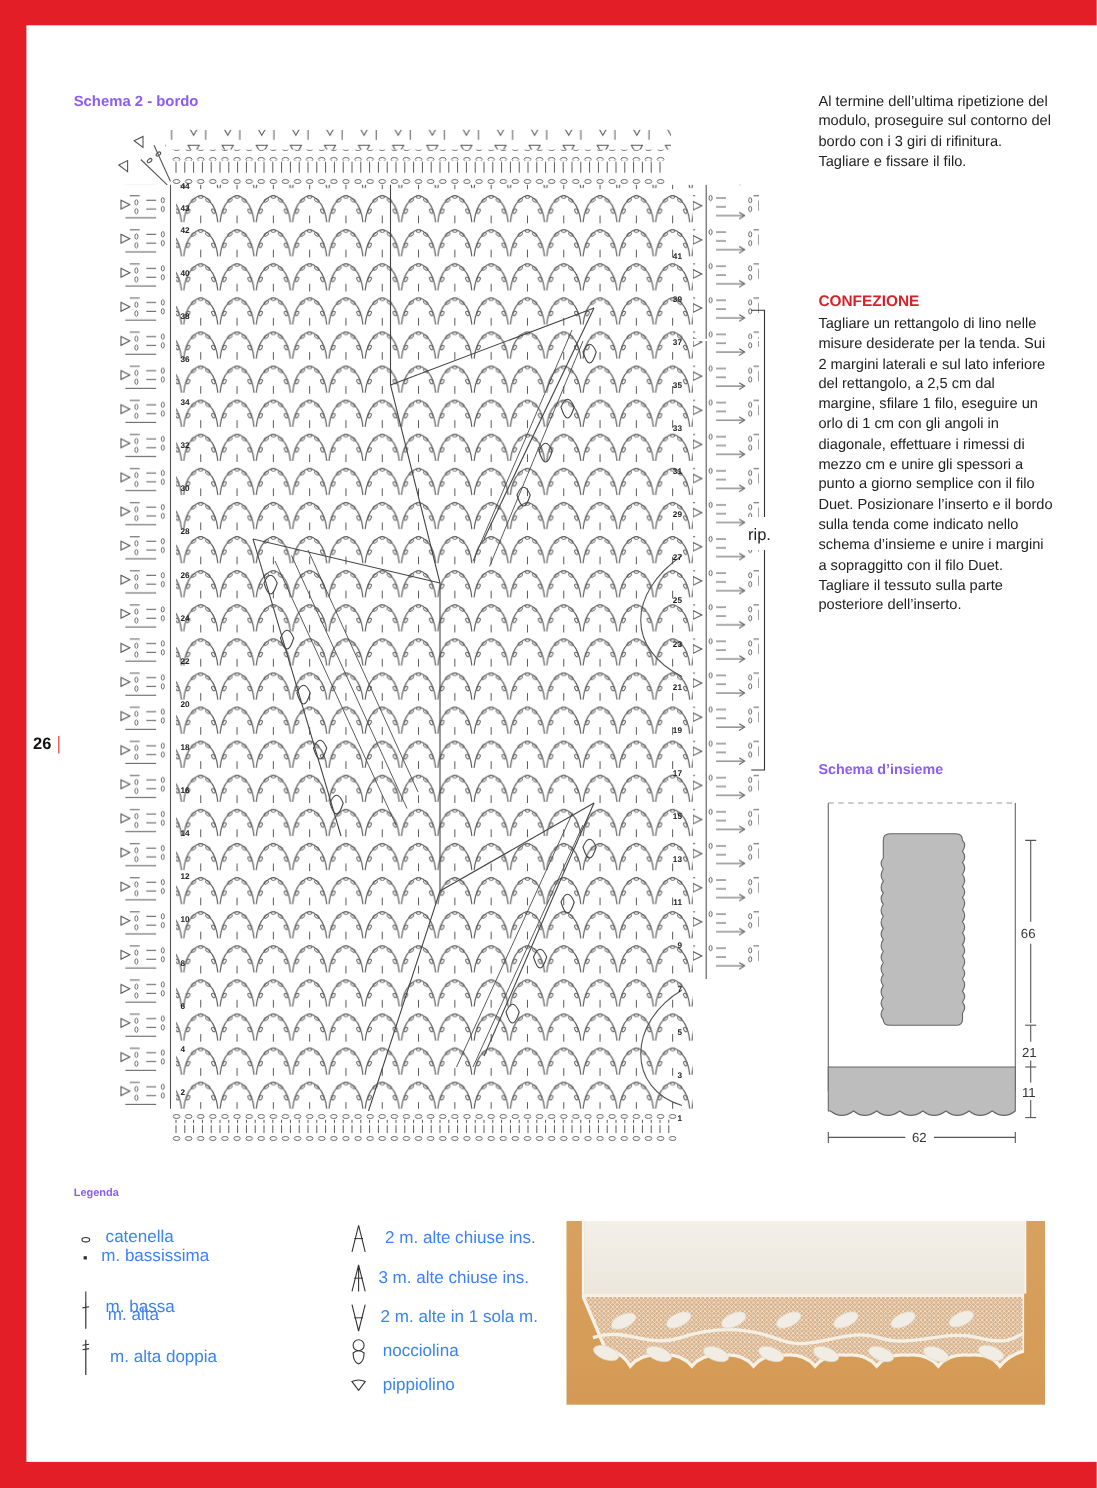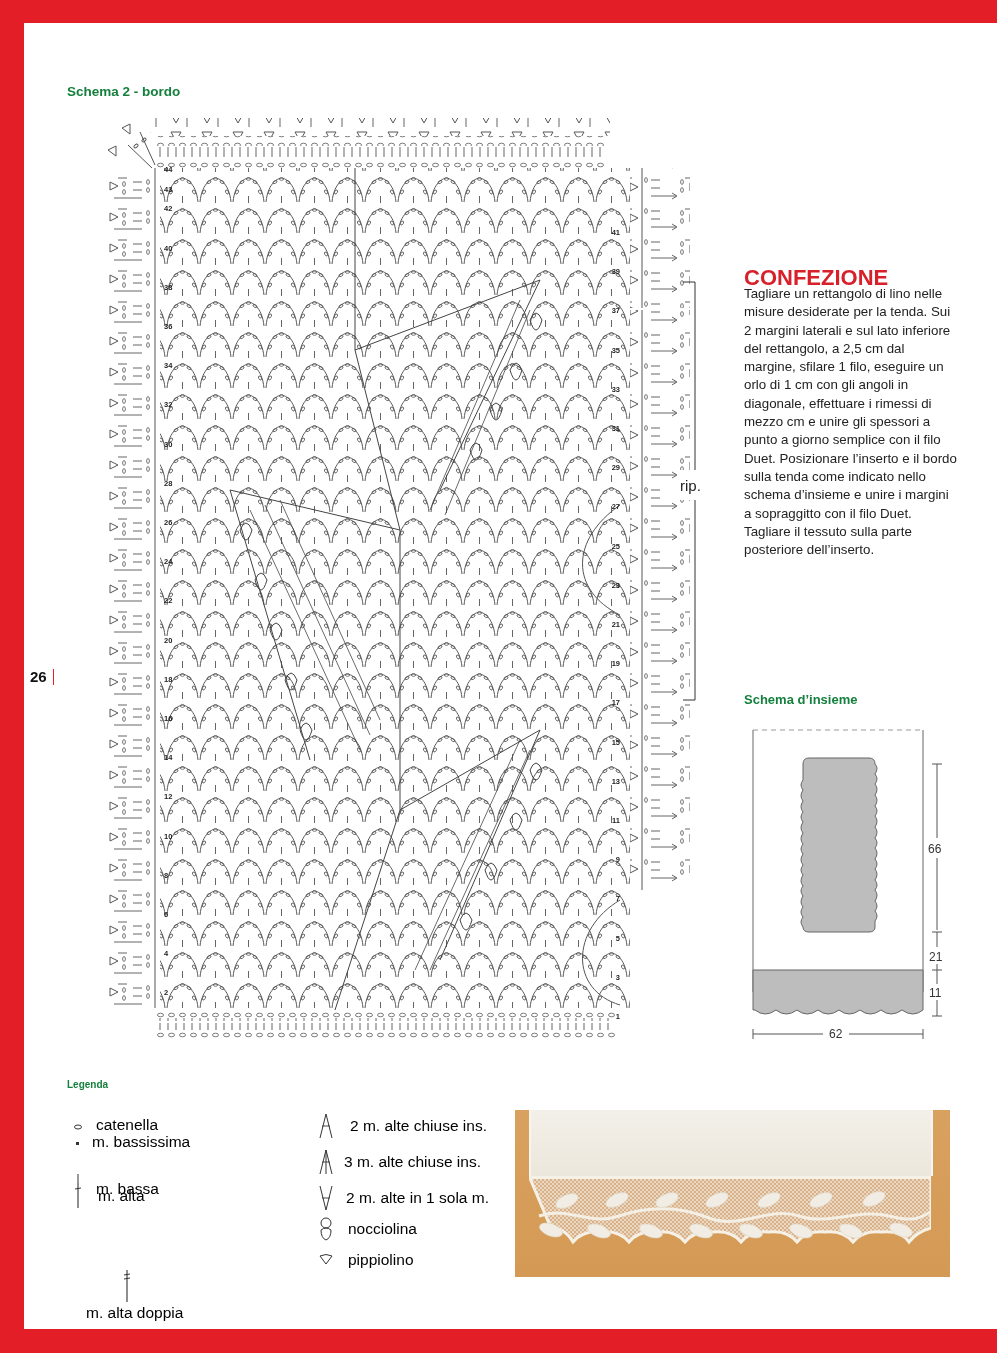--- a/index.html
+++ b/index.html
@@ -4,31 +4,31 @@
 <style>
   html, body { margin:0; padding:0; }
   body {
     width:997px; height:1353px; position:relative; overflow:hidden;
     background:#ffffff; font-family:"Liberation Sans", sans-serif; color:#1a1a1a;
   }
   .frame-top { position:absolute; left:0; top:0; width:997px; height:23px; background:#e31e26; }
   .frame-left { position:absolute; left:0; top:0; width:24px; height:1353px; background:#e31e26; }
   .frame-bottom { position:absolute; left:0; top:1329px; width:997px; height:24px; background:#e31e26; }
 
-  .heading { position:absolute; font-weight:bold; font-size:13.5px; color:#15803d; }
+  .heading { position:absolute; font-weight:bold; font-size:13.5px; color:#8b5cf6; }
   .page-num { position:absolute; left:30px; top:668px; font-weight:bold; font-size:15px; color:#111; }
   .page-num-bar { position:absolute; left:53px; top:669px; width:1px; height:16px; background:#e31e26; }
 
   .body-text { position:absolute; left:744px; width:215px; font-size:13.3px; line-height:18.3px; color:#222; }
   .body-text p { margin:0; }
-  .section-title { position:absolute; left:744px; top:265px; font-weight:bold; font-size:22px; color:#d8202a; }
+  .section-title { position:absolute; left:744px; top:265px; font-weight:bold; font-size:14px; color:#d8202a; }
 
   #chart-svg { position:absolute; left:100px; top:110px; }
   #insieme-svg { position:absolute; left:745px; top:720px; }
-  .legend-item { position:absolute; display:flex; align-items:center; font-size:15.5px; color:#000000; white-space:nowrap; }
+  .legend-item { position:absolute; display:flex; align-items:center; font-size:15.5px; color:#3b82f6; white-space:nowrap; }
   .legend-item svg { flex:none; }
   .legend-item span { margin-left:6px; }
 
   .photo { position:absolute; left:515px; top:1110px; width:435px; height:167px; overflow:hidden;
     background:linear-gradient(180deg,#d9a15f 0%,#d49a55 100%); }
   .photo .cloth { position:absolute; left:14px; top:0; width:400px; height:66px;
     background:linear-gradient(180deg,#f3f0e9,#ece7dc); border-right:2px solid #f7f5ef; border-left:2px solid #f7f5ef; }
   .photo .lace { position:absolute; left:14px; top:66px; width:402px; height:80px; }
 </style>
 </head>
@@ -202,20 +202,21 @@
       <text x="520" y="869.8" font-size="7.5" font-weight="bold" font-family="Liberation Sans, sans-serif" fill="#222" text-anchor="end">3</text>
       <text x="520" y="909" font-size="7.5" font-weight="bold" font-family="Liberation Sans, sans-serif" fill="#222" text-anchor="end">1</text>
     </g>
 
   <path d="M583 172 L595 172 L595 590 L583 590" fill="none" stroke="#333" stroke-width="1"></path>
   <rect x="578" y="360" width="30" height="30" fill="#fff"></rect>
   <text x="580" y="381" font-size="15" font-family="Liberation Sans, sans-serif" fill="#222">rip.</text>
 </svg>
 
 <div class="body-text" style="top:83px;">
+  <p>Al termine dell’ultima ripetizione del modulo, proseguire sul contorno del bordo con i 3 giri di rifinitura. Tagliare e fissare il filo.</p>
 </div>
 <div class="section-title">CONFEZIONE</div>
 <div class="body-text" style="top:285px;">Tagliare un rettangolo di lino nelle misure desiderate per la tenda. Sui 2 margini laterali e sul lato inferiore del rettangolo, a 2,5 cm dal margine, sfilare 1 filo, eseguire un orlo di 1 cm con gli angoli in diagonale, effettuare i rimessi di mezzo cm e unire gli spessori a punto a giorno semplice con il filo Duet. Posizionare l’inserto e il bordo sulla tenda come indicato nello schema d’insieme e unire i margini a sopraggitto con il filo Duet. Tagliare il tessuto sulla parte posteriore dell’inserto.</div>
 
 <div class="heading" style="left:744px; top:692px; font-size:13px;">Schema d’insieme</div>
 <svg id="insieme-svg" width="215" height="330" viewBox="0 0 215 330">
   <path d="M8 10 L178 10" stroke="#999" stroke-width="1" stroke-dasharray="5 4" fill="none"></path>
   <path d="M8 10 L8 272 M178 10 L178 272" stroke="#666" stroke-width="1" fill="none"></path>
   <path d="M58 44 Q58 38 64 38 L124 38 Q130 38 130 44
            q4 4 0 10 q4 5 0 10 q4 5 0 11 q4 5 0 11 q4 5 0 10 q4 5 0 11 q4 5 0 11 q4 5 0 10
@@ -266,21 +267,21 @@
     </svg>
   <span style="margin-left:10px;margin-top:23px;">m. bassa</span>
 </div>
 <div class="legend-item" style="left:72px; top:1181px;">
   <svg width="14" height="30">
       <line x1="6" y1="2" x2="6" y2="27" stroke="#333" stroke-width="1.1"></line>
       <line x1="3" y1="8" x2="9" y2="7" stroke="#333" stroke-width="1"></line>
     </svg>
   <span style="margin-left:12px;">m. alta</span>
 </div>
-<div class="legend-item" style="left:72px; top:1268px;flex-direction:column;">
+<div class="legend-item" style="left:72px; top:1216px;">
   <svg width="14" height="36">
       <line x1="6" y1="2" x2="6" y2="34" stroke="#333" stroke-width="1.1"></line>
       <line x1="3" y1="7" x2="9" y2="6" stroke="#333" stroke-width="1"></line>
       <line x1="3" y1="11" x2="9" y2="10" stroke="#333" stroke-width="1"></line>
     </svg>
   <span style="margin-left:14px;">m. alta doppia</span>
 </div>
 
 <div class="legend-item" style="left:318px; top:1112px;">
   <svg width="16" height="28">

